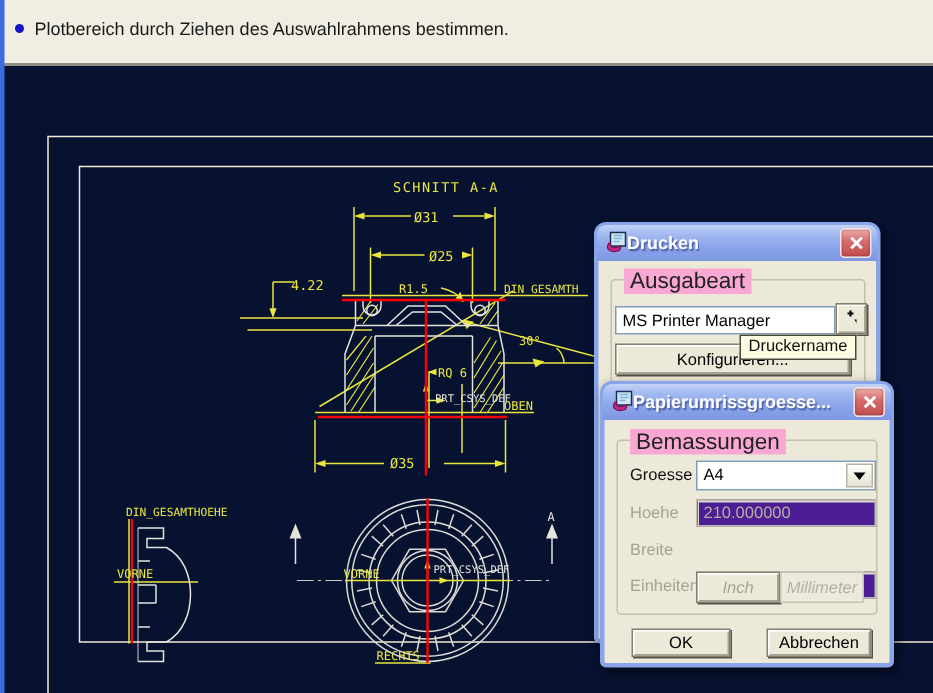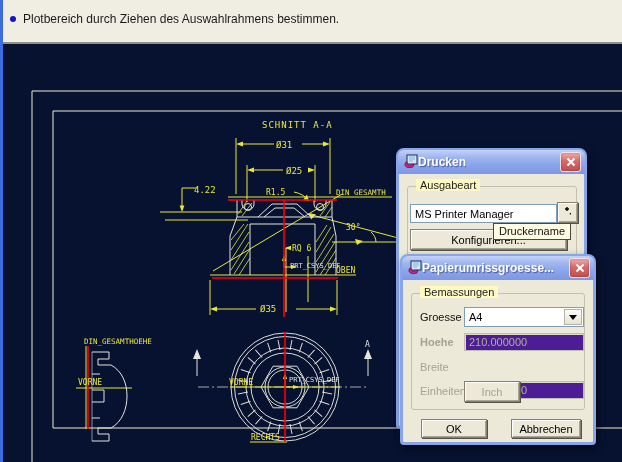--- a/index.html
+++ b/index.html
@@ -21,36 +21,36 @@
   .tb{height:24px;margin:-1px -1px 0 -1px;border-radius:6px 6px 0 0;position:relative;
       background:linear-gradient(180deg,#c3d2f6 0%,#9fb6ef 30%,#8aa3ea 65%,#7d97e2 100%);
       display:flex;align-items:center;gap:0;padding:0 4px;text-align:right;}
   .tb .ttl{color:#fff;font-weight:bold;font-size:12px;white-space:nowrap;overflow:hidden;
       text-shadow:1px 1px 1px rgba(20,40,110,.6);}
   .close{margin-left:auto;width:19px;height:18px;border-radius:3px;flex:0 0 auto;
       background:linear-gradient(180deg,#eeadad,#d66a6a 45%,#c14f4f);
       border:1px solid #f3e3e3;display:flex;align-items:center;justify-content:center;
       box-shadow:inset 0 0 2px rgba(110,0,0,.5);cursor:pointer;}
   .grp{position:absolute;border:1px solid #c3c0ad;border-radius:3px;}
-  .grp>span{position:absolute;top:-8px;left:8px;background:#fef9c3;padding:0 4px;
-      font-size:11px;color:#222;white-space:nowrap;}
+  .grp>span{position:absolute;top:-8px;left:8px;background:#f9a8d4;padding:0 4px;
+      font-size:15px;color:#222;white-space:nowrap;}
   .lbl{position:absolute;font-size:11px;color:#111;white-space:nowrap;}
   .lbl.dis{color:#a6a294;}
   .fld{position:absolute;background:#fff;border:1px solid #7f9db9;font-size:11px;
       color:#000;display:flex;align-items:center;padding:0 4px;}
   .fld.dis{background:#4c1d95;border-color:#c1beae;color:#b3af9f;
       box-shadow:inset 1px 1px 0 #dcd9c8;}
   .combo .cbtn{position:absolute;right:1px;top:1px;bottom:1px;width:16px;
       background:linear-gradient(#fdfdfb,#e6e3d2);border:1px solid #b5b2a2;
       display:flex;align-items:center;justify-content:center;}
   .tri{width:0;height:0;border:4px solid transparent;border-top:5px solid #000;margin-top:5px;}
   .btn{position:absolute;background:#ece9d8;border:1px solid #857f72;font-size:11px;color:#000;
       box-shadow:inset 1px 1px 0 #fff, inset -1px -1px 0 #a7a395, 1px 1px 0 #55524a;
       display:flex;align-items:center;justify-content:center;cursor:pointer;}
-  .btn.dis{color:#a6a294;cursor:default;}
+  .btn.dis{color:#a6a294;cursor:default;font-style:italic;}
   .btn.flat{border:1px solid #c6c3b2;box-shadow:none;background:#eceadd;color:#b5b1a1;}
   .tip{position:absolute;background:#fdfbe1;border:1px solid #48483f;font-size:11px;
       padding:1px 5px 2px 5px;color:#111;z-index:5;white-space:nowrap;margin-left:48px;}
 </style>
 </head>
 <body>
 
 <div class="screen">
 
   <div class="msgbar">
@@ -247,26 +247,27 @@
     </div>
 
     <span class="lbl" style="left:17px;top:54px;">Groesse</span>
     <div class="fld combo" style="left:61px;top:50px;width:110px;height:18px;">
       <span>A4</span>
       <span class="cbtn">
           <span class="tri"></span>
         </span>
     </div>
 
-    <span class="lbl dis" style="left:17px;top:79px;font-weight:bold;">Hoehe</span>
+    <span class="lbl dis" style="left:17px;top:79px;">Hoehe</span>
     <div class="fld dis" style="left:61px;top:76px;width:110px;height:16px;">210.000000</div>
 
     <span class="lbl dis" style="left:17px;top:104px;">Breite</span>
     <div class="fld dis" style="left:61px;top:101px;width:110px;height:16px;margin-top:23px;">297.000000</div>
 
     <span class="lbl dis" style="left:17px;top:128px;text-align:center;">Einheiten</span>
     <button class="btn dis" style="left:61px;top:124px;width:56px;height:21px;">Inch</button>
+    <button class="btn dis flat" style="left:117px;top:124px;width:56px;height:21px;">Millimeter</button>
 
     <button class="btn" style="left:108px;top:162px;width:70px;height:19px;">Abbrechen</button>
     <button class="btn" style="left:18px;top:162px;width:66px;height:19px;">OK</button>
   </div>
 
 </div>
 
 </body></html>

